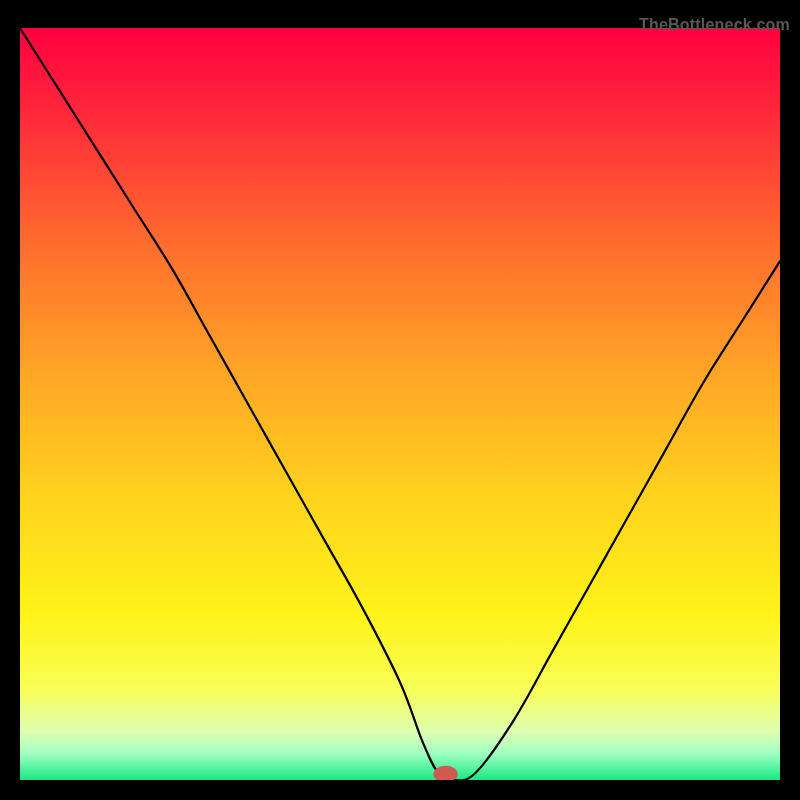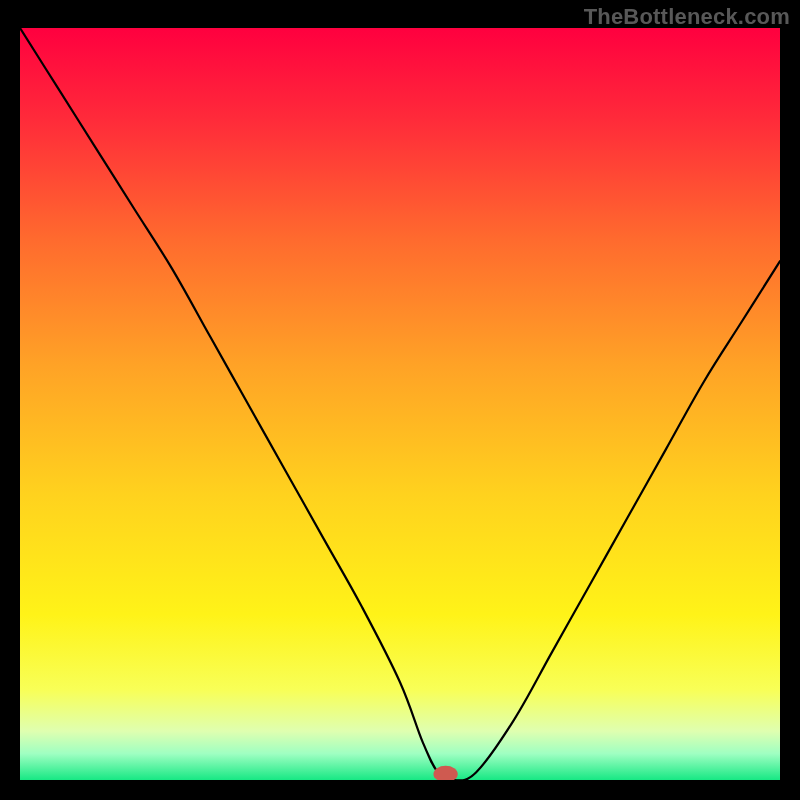--- a/index.html
+++ b/index.html
@@ -12,24 +12,24 @@
     overflow: hidden;
   }
   .frame {
     position: relative;
     width: 800px;
     height: 800px;
     background: #000;
   }
   .watermark {
     position: absolute;
-    top: 4px;
+    top: 16px;
     right: 10px;
     color: #585858;
-    font-size: 22px;
+    font-size: 16px;
     font-weight: 600;
     letter-spacing: 0.2px;
     z-index: 10;
   }
   .plot {
     position: absolute;
     left: 20px;
     top: 28px;
     width: 760px;
     height: 752px;

